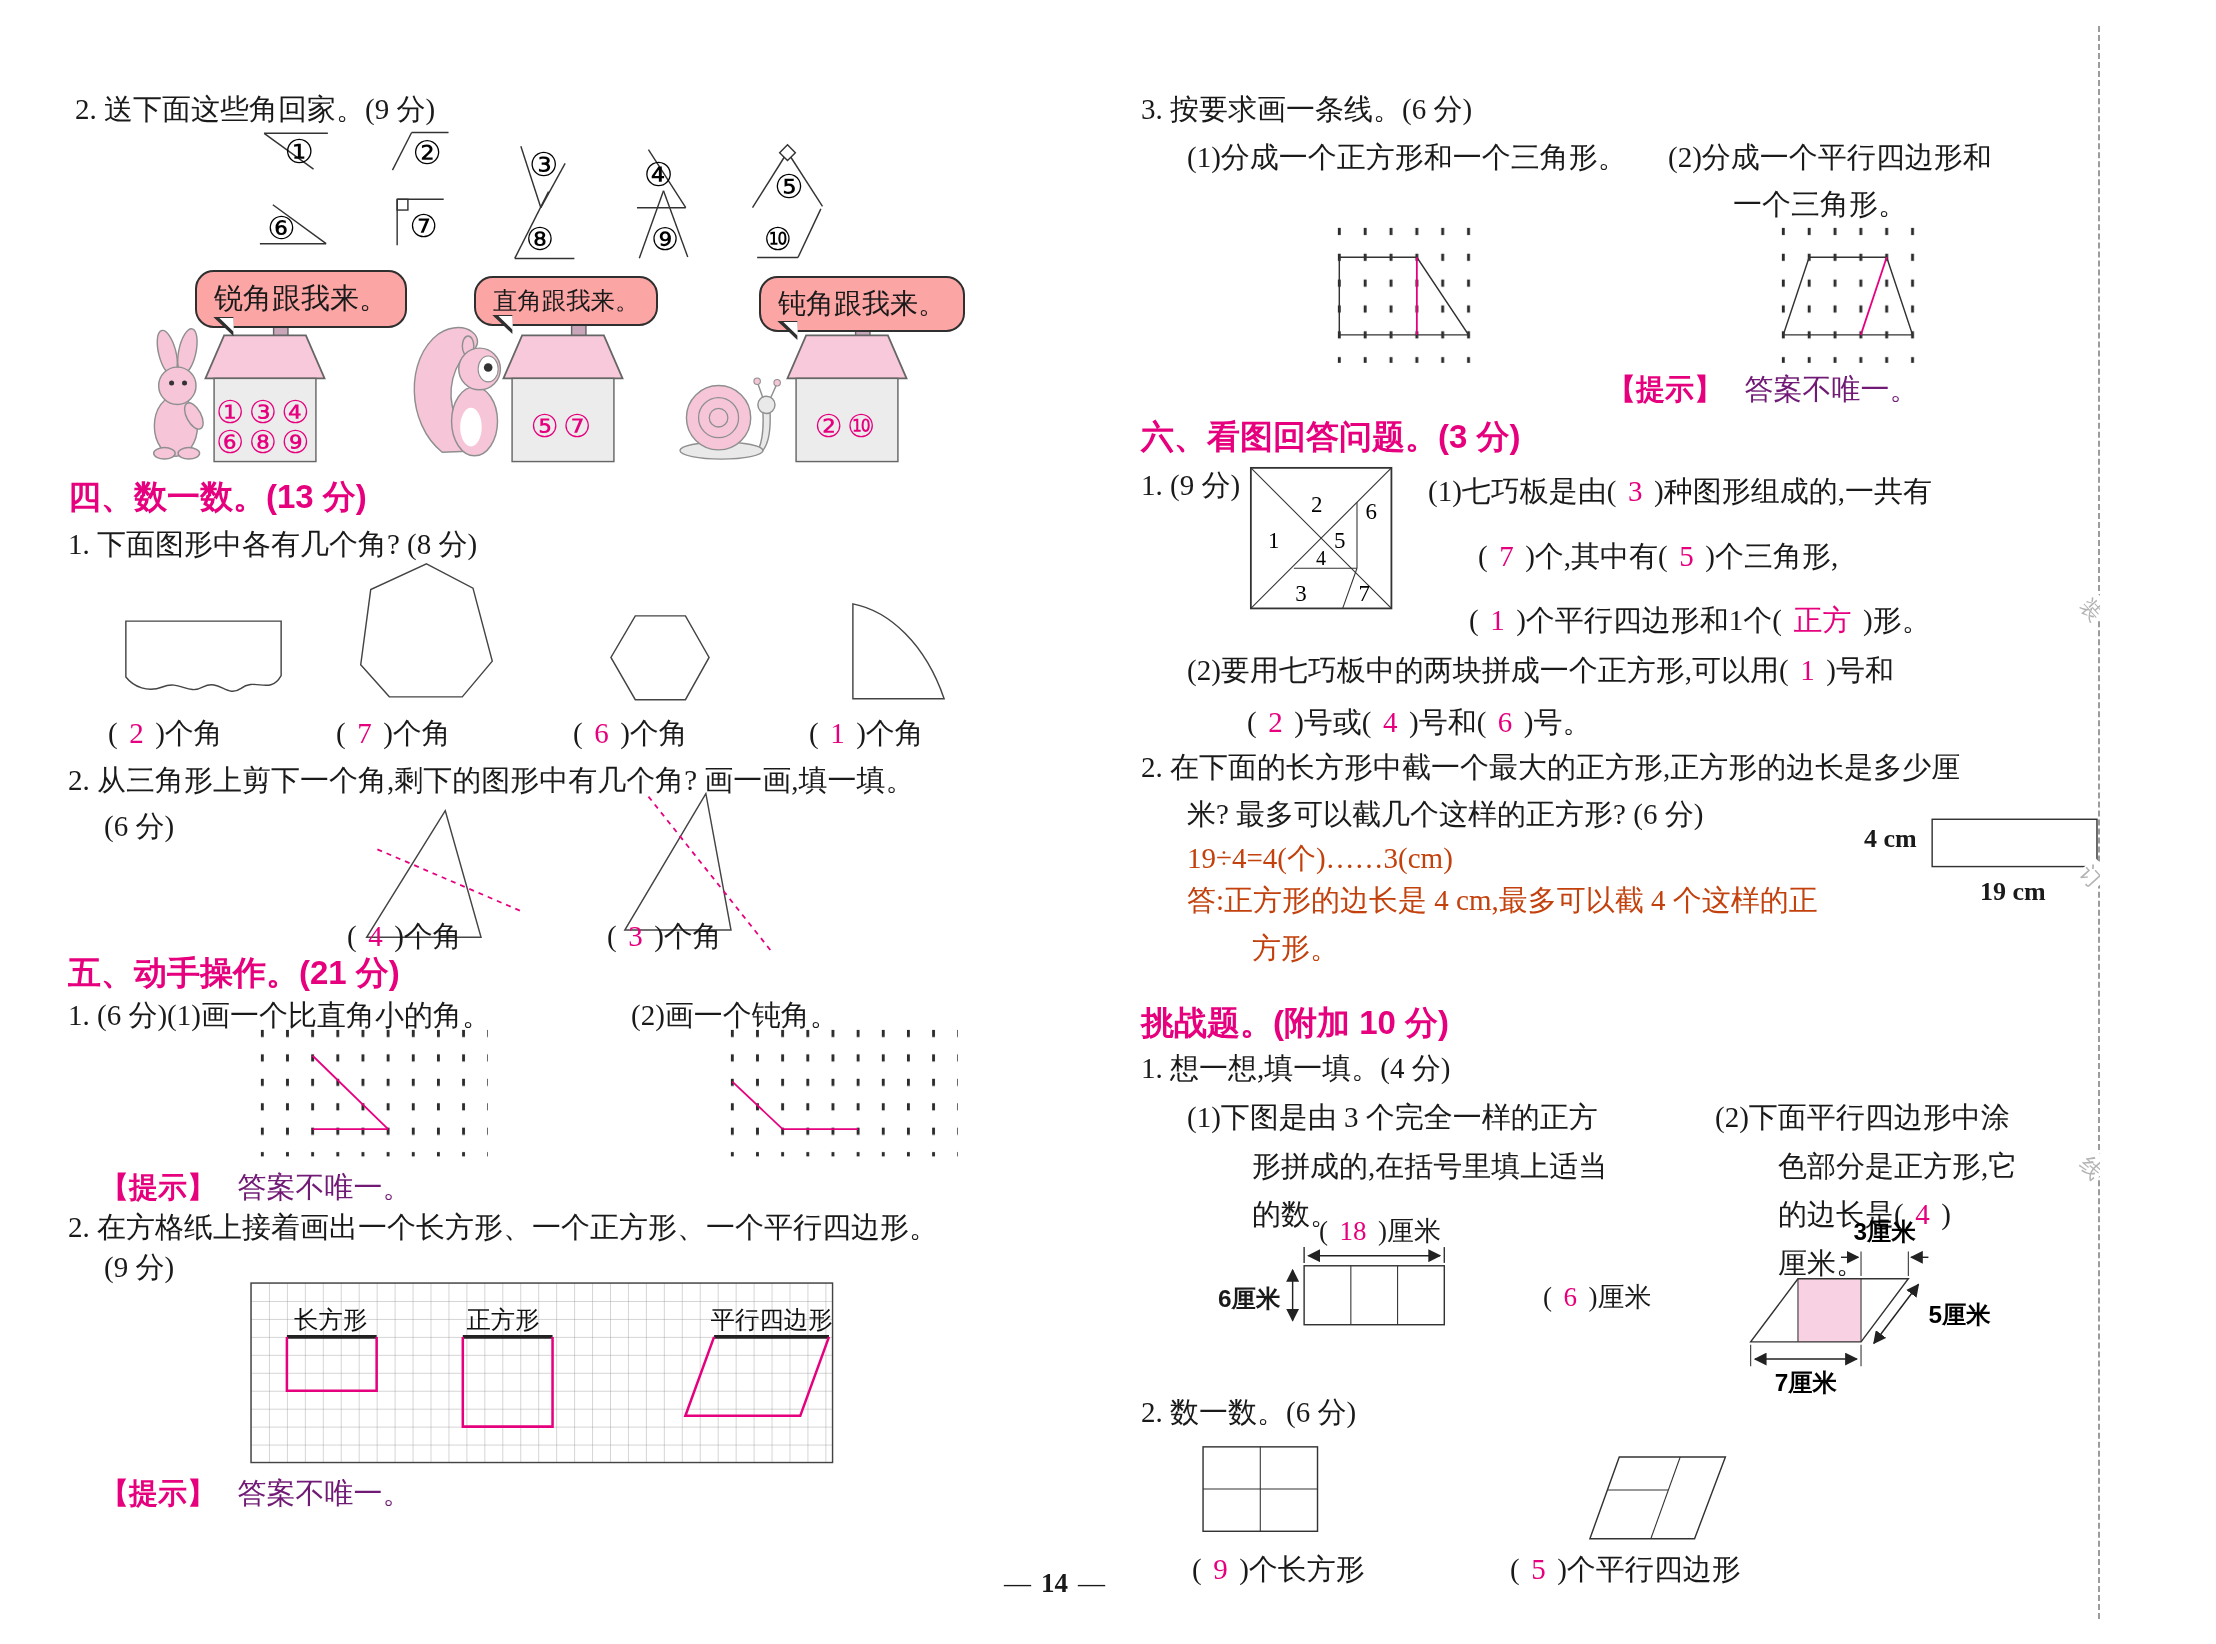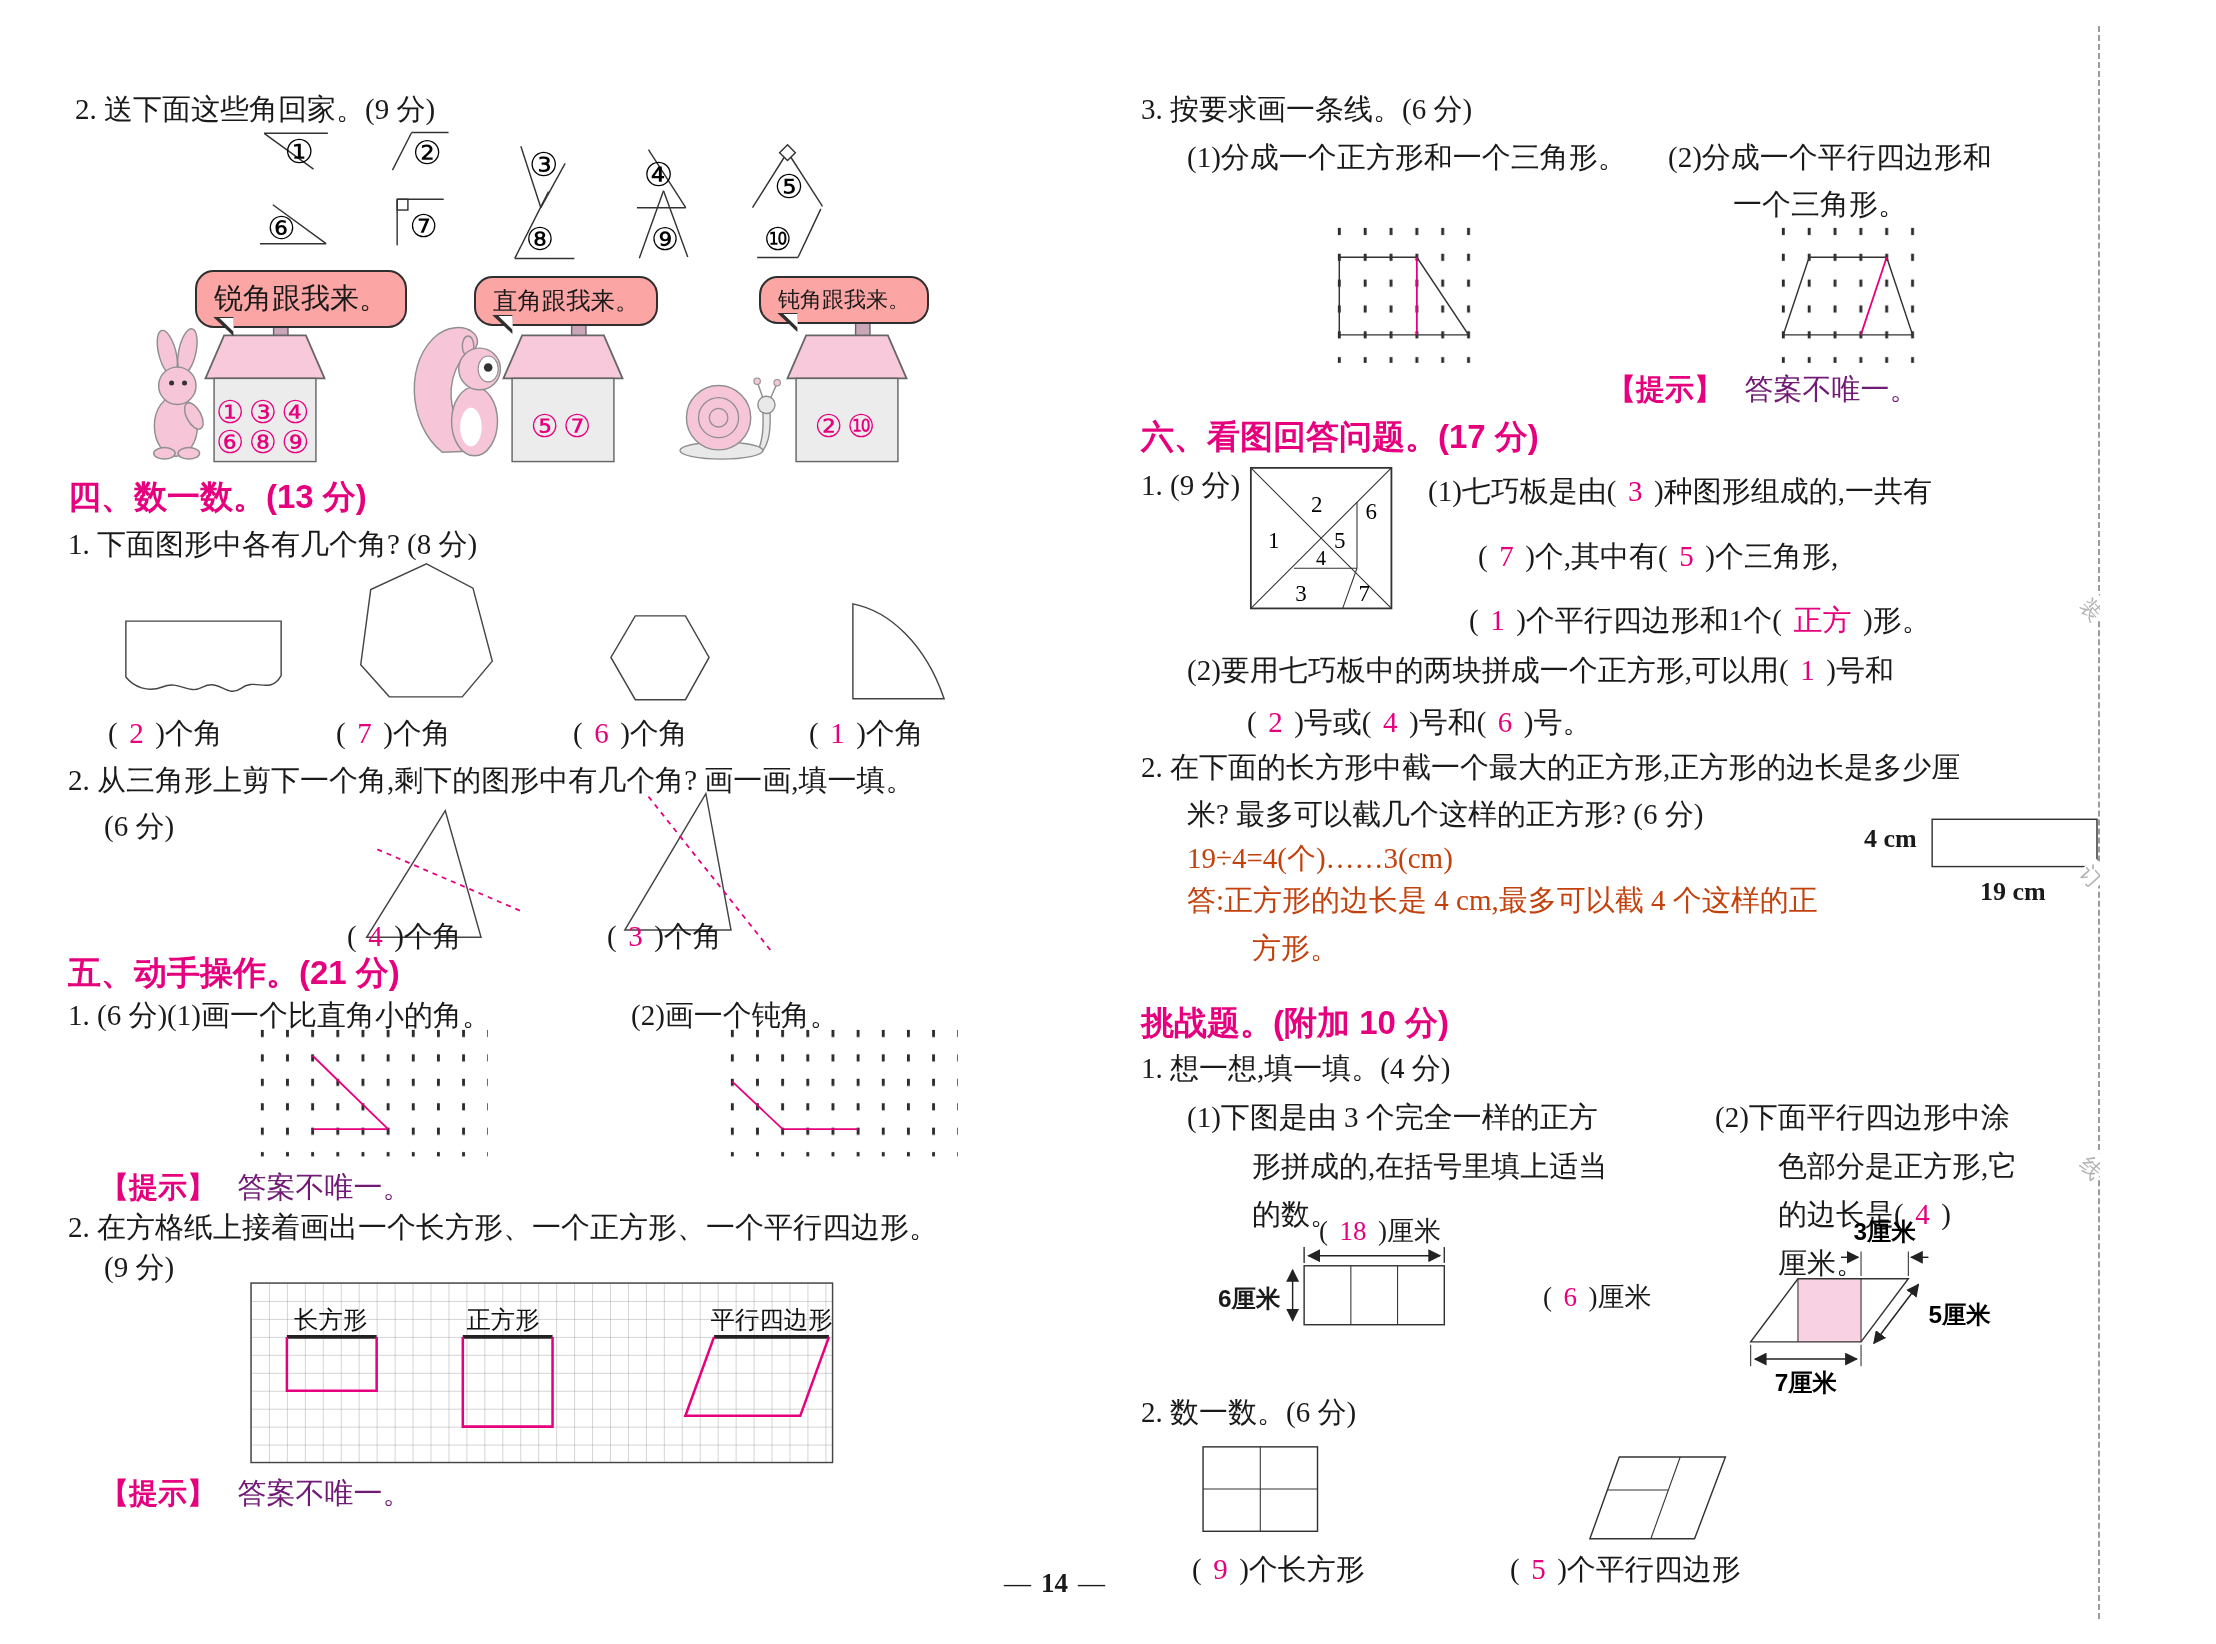--- a/index.html
+++ b/index.html
@@ -82,21 +82,21 @@
     <text x="42" y="88" font-size="44" text-anchor="middle">⑨</text>
   </svg>
   <svg style="left:755px;top:203px;" width="68" height="59" viewBox="0 0 95 82">
     <line x1="3" y1="76" x2="60" y2="76" stroke="#333" stroke-width="2"></line>
     <line x1="60" y1="76" x2="92" y2="8" stroke="#333" stroke-width="2"></line>
     <text x="32" y="66" font-size="44" text-anchor="middle">⑩</text>
   </svg>
 
   <div class="bubble" style="left:195px;top:270px;font-size:29px;">锐角跟我来。</div>
   <div class="bubble" style="left:474px;top:276px;font-size:24.4px;">直角跟我来。</div>
-  <div class="bubble" style="left:759px;top:276px;font-size:22px;">钝角跟我来。</div>
+  <div class="bubble" style="left:759px;top:276px;font-size:28px;">钝角跟我来。</div>
 
   <svg style="left:204px;top:321px;" width="122" height="142" viewBox="0 0 170 198">
     <rect x="97" y="2" width="20" height="20" fill="#c9a6b9" stroke="#666" stroke-width="2"></rect>
     <polygon points="2,80 28,20 142,20 168,80" fill="#f7c9da" stroke="#666" stroke-width="2.5"></polygon>
     <rect x="14" y="80" width="142" height="116" fill="#ececec" stroke="#666" stroke-width="2"></rect>
     <text x="85" y="142" font-size="44" text-anchor="middle" fill="#e6007e" letter-spacing="6">①③④</text>
     <text x="85" y="184" font-size="44" text-anchor="middle" fill="#e6007e" letter-spacing="6">⑥⑧⑨</text>
   </svg>
   <svg style="left:502px;top:321px;" width="122" height="142" viewBox="0 0 170 198">
     <rect x="97" y="2" width="20" height="20" fill="#c9a6b9" stroke="#666" stroke-width="2"></rect>
@@ -254,21 +254,21 @@
           <rect x="4" y="4" width="4" height="10" fill="#2b2b2b"></rect>
         </pattern>
       </defs>
     <rect x="0" y="0" width="192" height="192" fill="url(#pd4)"></rect>
     <polygon points="42,45 150,45 186,153 6,153" fill="none" stroke="#333" stroke-width="2"></polygon>
     <line x1="150" y1="45" x2="114" y2="153" stroke="#e6007e" stroke-width="2.5"></line>
   </svg>
 
   <div class="t" style="left:1607px;top:370px;"><span class="hl">【提示】</span><span class="hint" style="padding-left:21.5px;">答案不唯一。</span></div>
 
-  <div class="sec" style="left:1141px;top:415px;">六、看图回答问题。(17 分)</div>
+  <div class="sec" style="left:1141px;top:415px;">六、看图回答问题。(3 分)</div>
   <div class="t" style="left:1141px;top:466px;">1. (9 分)</div>
 
   <svg style="left:1248px;top:465px;" width="147" height="147" viewBox="0 0 205 205">
     <rect x="4" y="4" width="196" height="196" fill="none" stroke="#333" stroke-width="2.5"></rect>
     <line x1="4" y1="4" x2="200" y2="200" stroke="#333" stroke-width="1.5"></line>
     <line x1="200" y1="4" x2="4" y2="200" stroke="#333" stroke-width="1.5"></line>
     <line x1="64" y1="144" x2="152" y2="144" stroke="#333" stroke-width="1.5"></line>
     <line x1="152" y1="52" x2="152" y2="144" stroke="#333" stroke-width="1.5"></line>
     <line x1="152" y1="144" x2="132" y2="200" stroke="#333" stroke-width="1.5"></line>
     <text x="96" y="66" font-size="32" text-anchor="middle">2</text>

